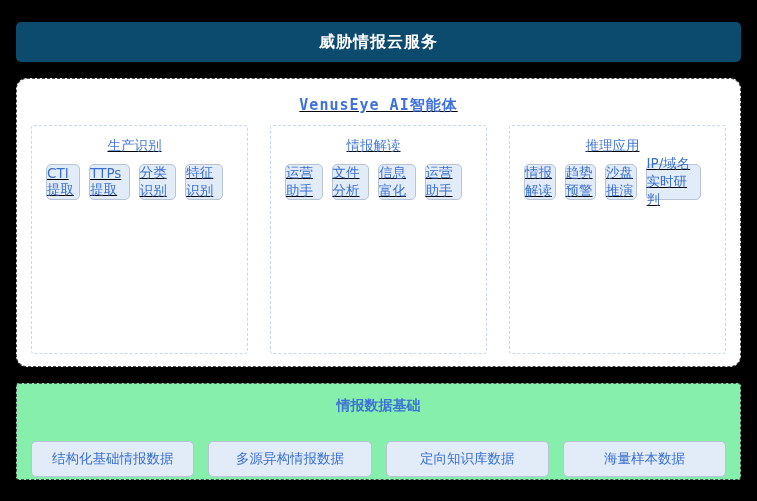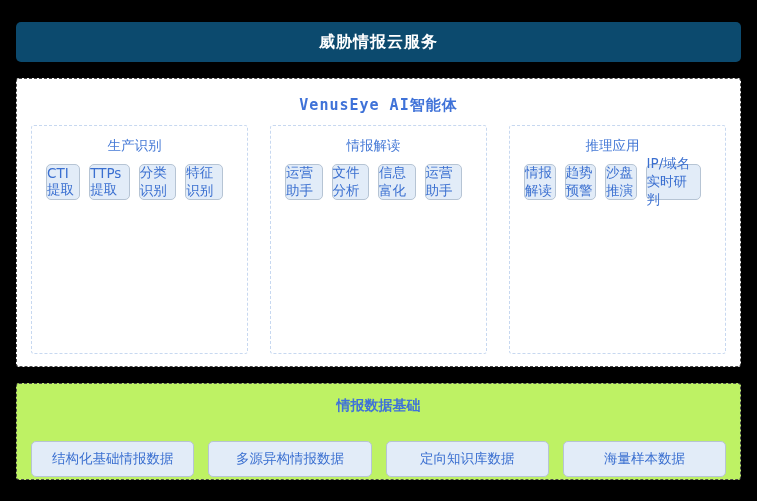--- a/index.html
+++ b/index.html
@@ -44,24 +44,25 @@
   }
 
   
   .agent-panel {
     position: relative;
     flex: 0 0 auto;
     height: 289px;
     box-sizing: border-box;
     background: #ffffff;
     border: 1px dashed #4a4a4a;
-    border-radius: 3px;
+    border-radius: 11px;
     padding: 10px 14px 12px 14px;
     display: flex;
     flex-direction: column;
+    text-decoration: underline;
   }
   .agent-title {
     text-align: center;
     color: #3f72d8;
     font-size: 15px;
     font-weight: bold;
     letter-spacing: 1px;
     margin: 7px 0 10px 0;
     font-family: "DejaVu Sans Mono", "Liberation Mono", monospace;
   }
@@ -106,21 +107,21 @@
     font-size: 13.5px;
     font-family: "DejaVu Sans", "Liberation Sans", sans-serif;
   }
 
   
   .data-panel {
     position: relative;
     flex: 0 0 auto;
     height: 97px;
     box-sizing: border-box;
-    background: #bef264;
+    background: #86efac;
     border: 1px dashed #4a4a4a;
     border-radius: 3px;
     padding: 8px 12px 10px 12px;
     display: flex;
     flex-direction: column;
   }
   .data-title {
     text-align: center;
     color: #3f72d8;
     font-size: 14px;

